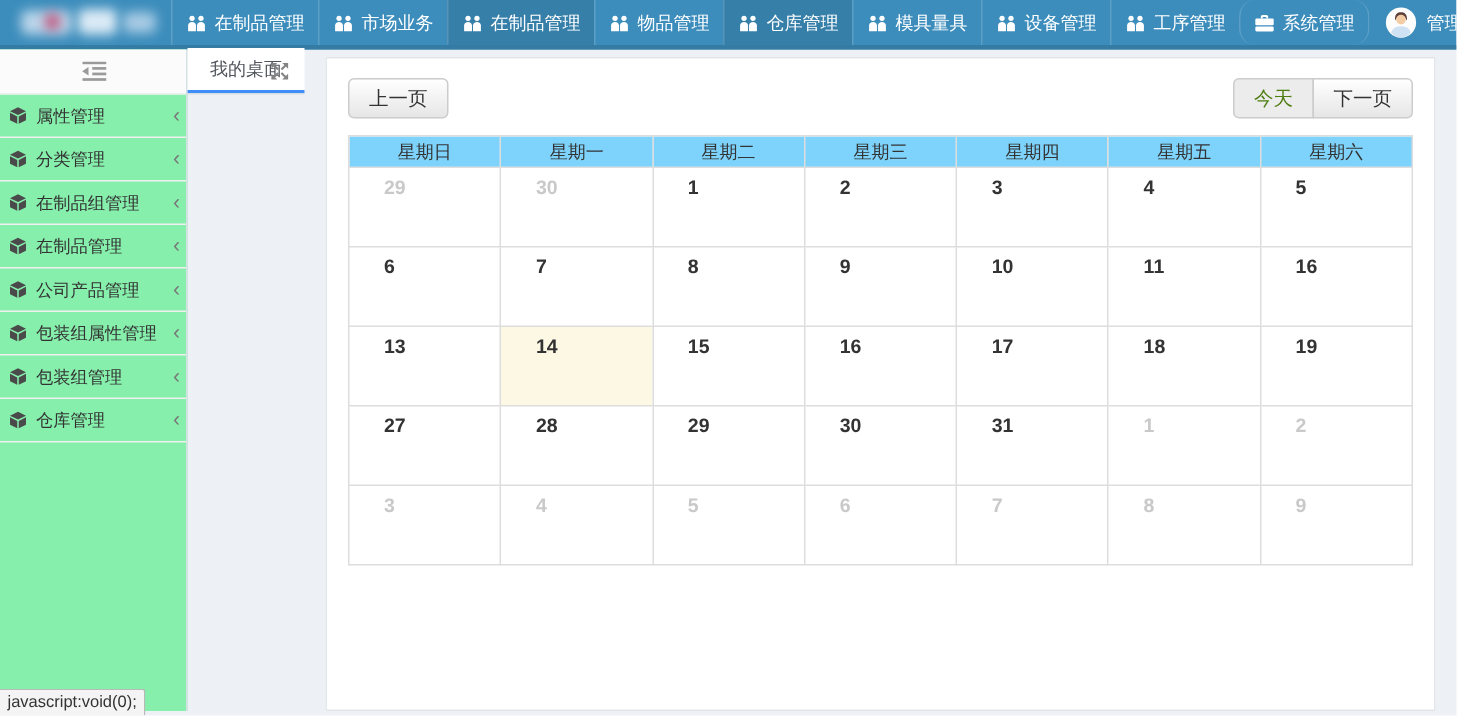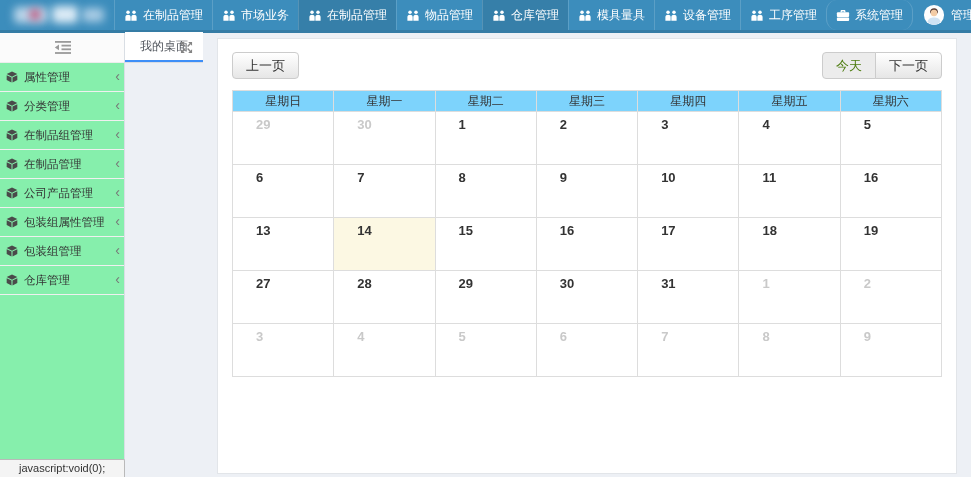--- a/index.html
+++ b/index.html
@@ -49,21 +49,21 @@
   .fc-button.grp-l{border-top-right-radius:0;border-bottom-right-radius:0;}
   .fc-button.grp-r{border-top-left-radius:0;border-bottom-left-radius:0;margin-left:-1px;}
   .fc-button.disabled{color:#4d7c0f;background-image:none;background-color:#ececec;cursor:default;}
   table.fc-cal{width:100%;border-collapse:collapse;table-layout:fixed;}
   .fc-cal th{height:21px;background:#7dd3fc;border:1px solid #ddd;font-size:12px;font-weight:400;color:#333;}
   .fc-cal td{height:53px;border:1px solid #ddd;vertical-align:top;background:#fff;cursor:pointer;}
   .fc-cal td .num{display:block;padding:4px 0 0 22px;font-size:13px;font-weight:700;color:#333;}
   .fc-cal td.other .num{color:#c9c9c9;}
   .fc-cal td.today{background:var(--today-bg);}
   
-  .statusbar{position:absolute;left:0;bottom:0;background:#f4f4f4;border:1px solid #b9b9b9;border-left:none;border-bottom:none;border-top-right-radius:2px;padding:2px 19px 3px;font-size:11px;color:#333;}
+  .statusbar{position:absolute;left:0;bottom:0;background:#f4f4f4;border:1px solid #b9b9b9;border-left:none;border-bottom:none;border-top-right-radius:2px;padding:2px 5px 3px;font-size:11px;color:#333;}
 </style>
 </head>
 <body>
 
 <div class="topnav">
   <div class="brand">
     <span class="blob b1"></span>
     <span class="blob b2"></span>
     <span class="blob b3"></span>
     <span class="blob b4"></span>

